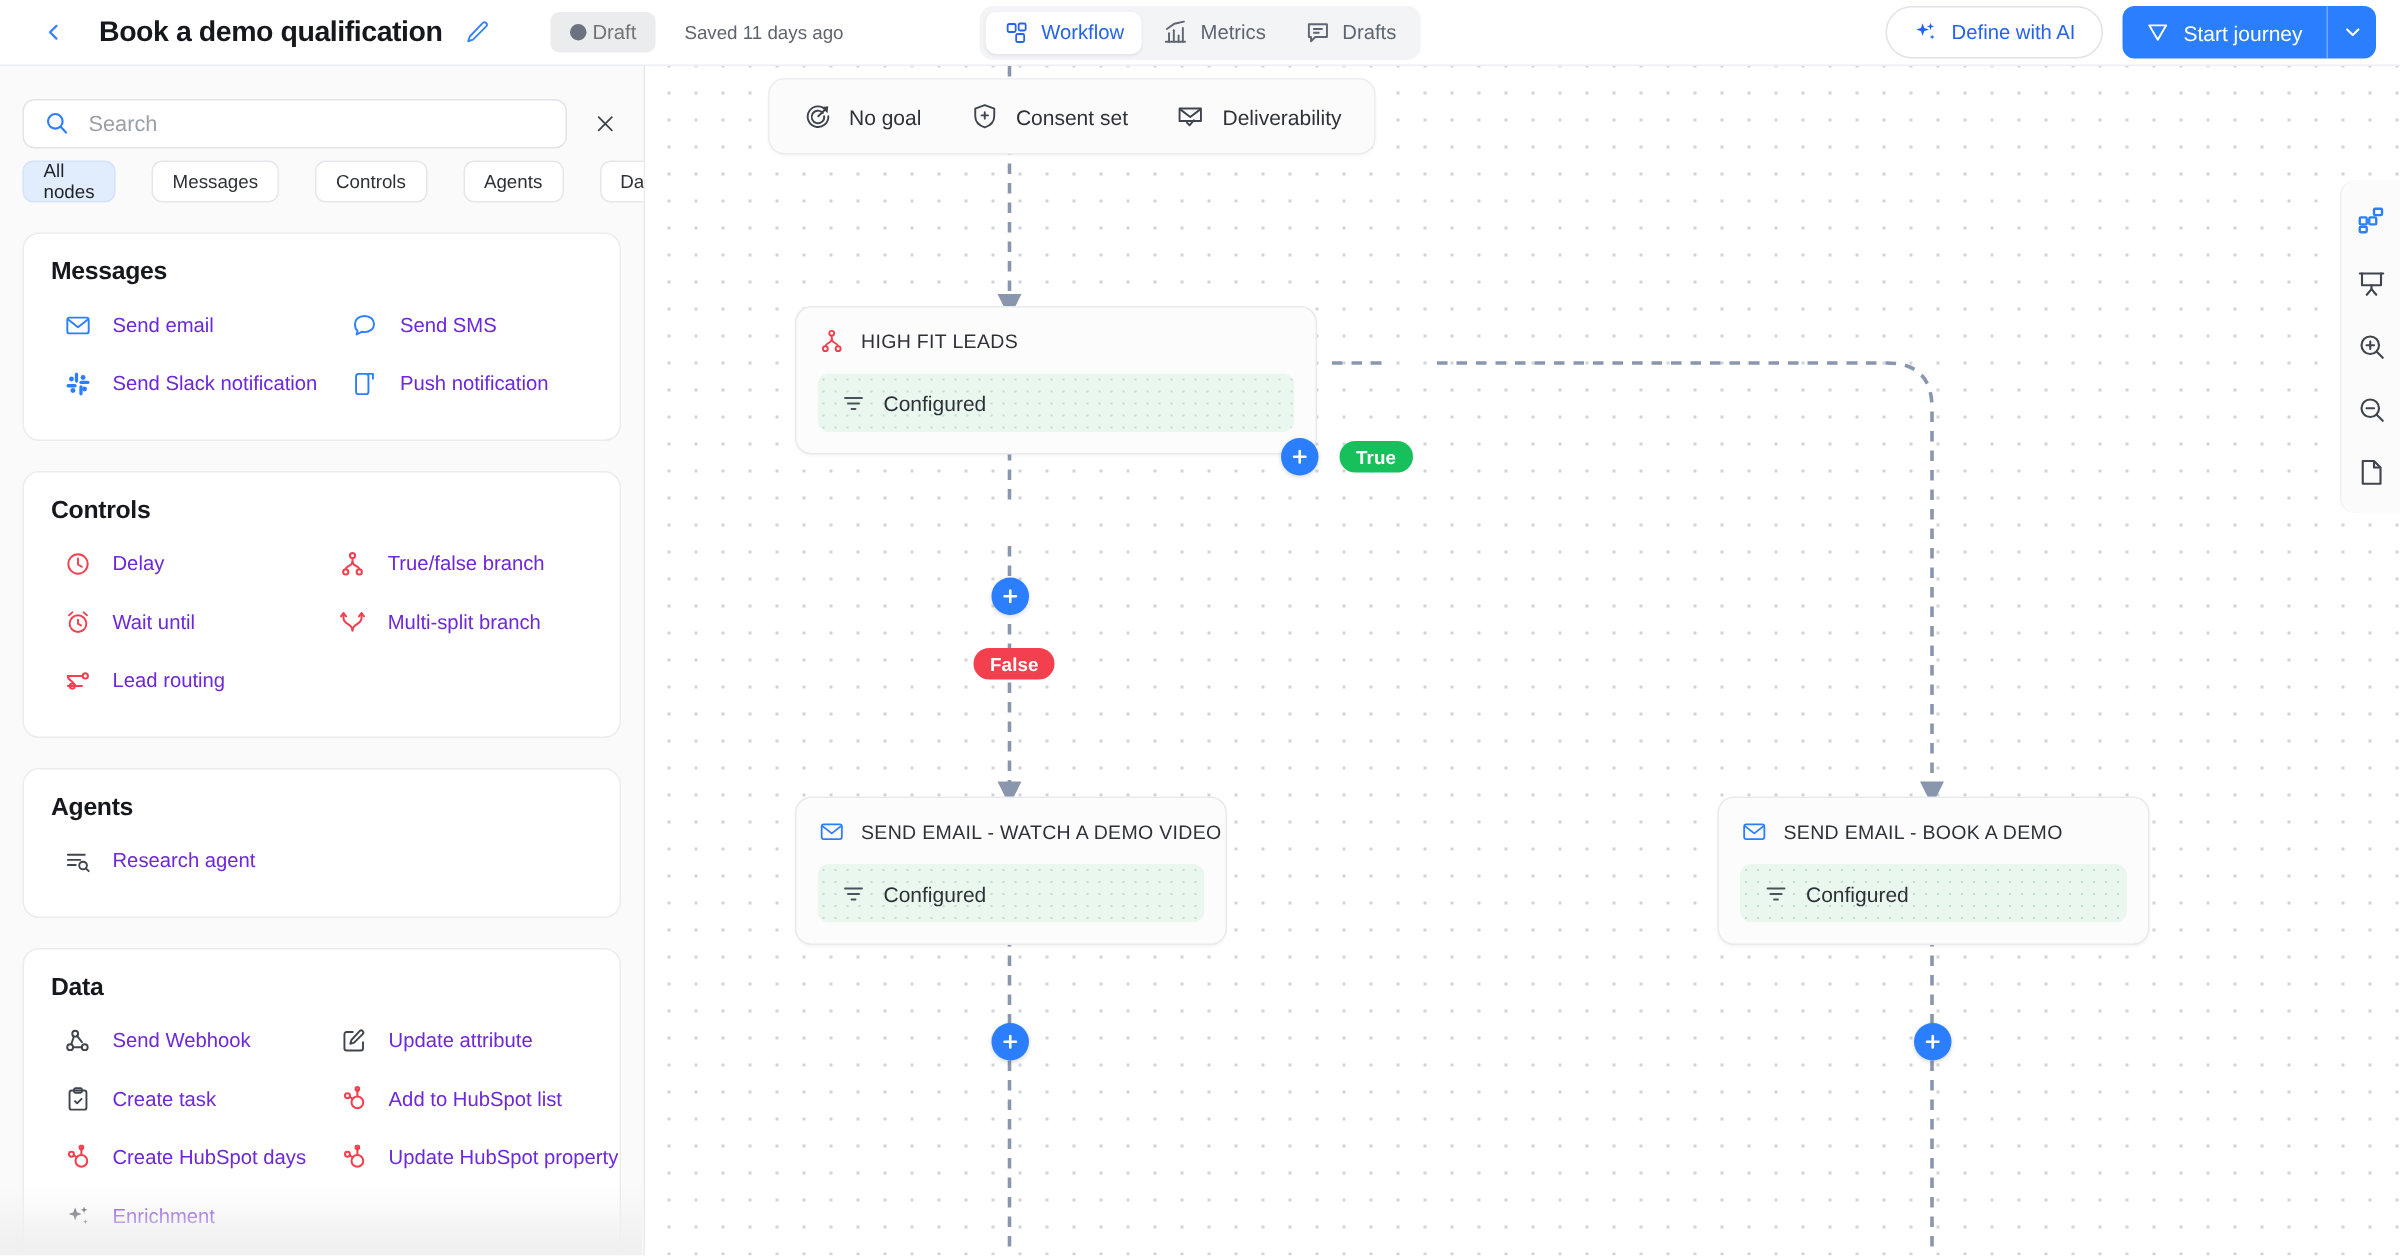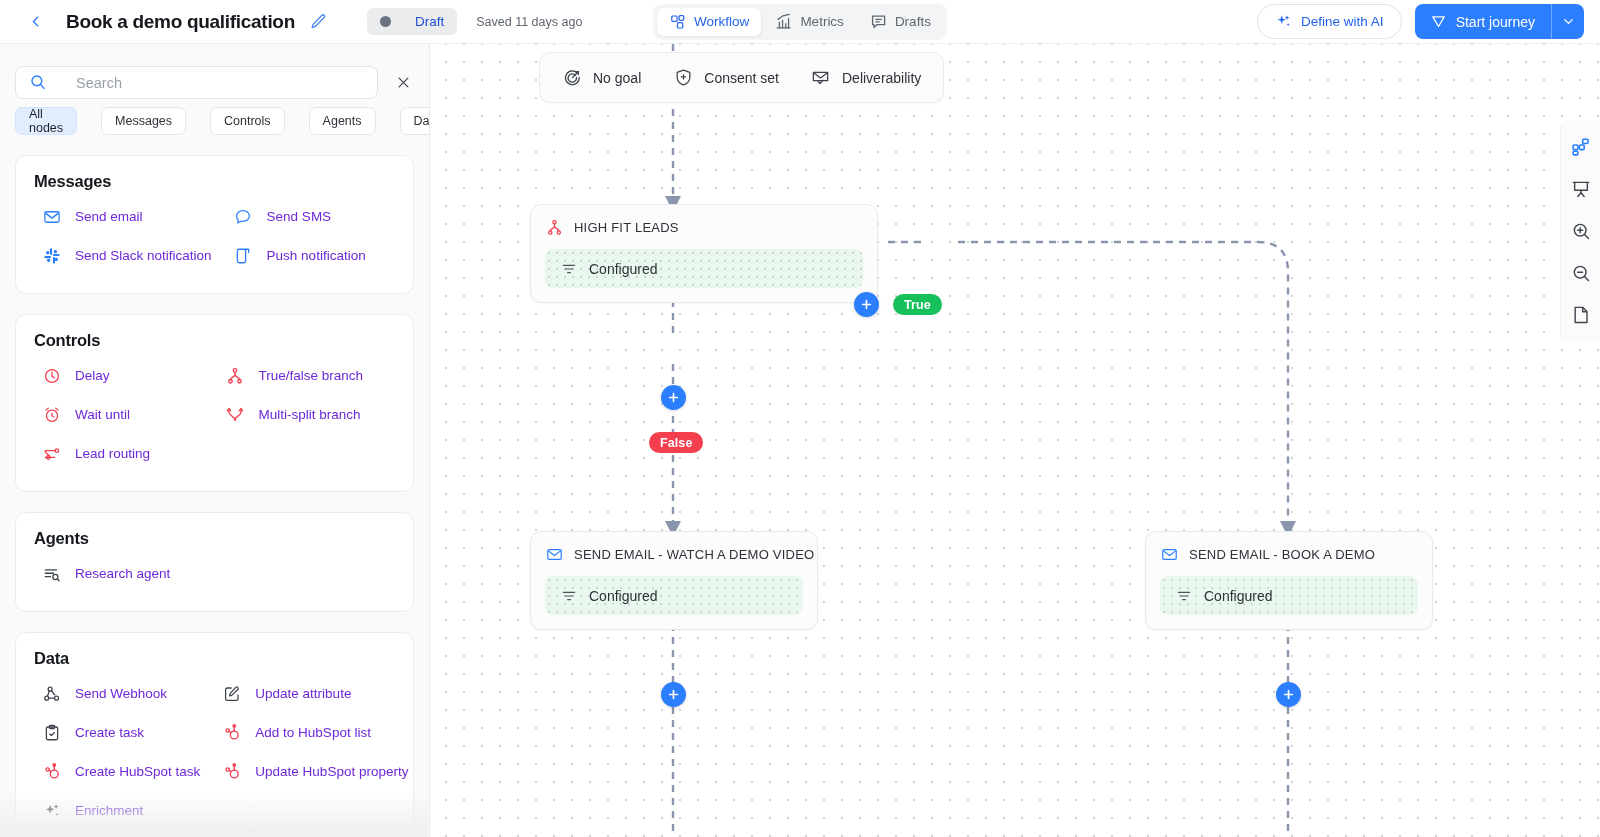--- a/index.html
+++ b/index.html
@@ -26,24 +26,24 @@
     color: #3b82f6; cursor: pointer; flex: 0 0 auto;
   }
   .journey-title {
     font-size: 19px; font-weight: 700; color: #15181d; letter-spacing: -0.3px;
     margin-left: 18px; white-space: nowrap;
   }
   .edit-icon { margin-left: 15px; width: 18px; height: 18px; color: #3b82f6; cursor: pointer;
     display:flex; align-items:center; justify-content:center; }
   .status-badge {
     margin-left: 39px;
-    display: flex; align-items: center; gap: 24px;
+    display: flex; align-items: center; gap: 4px;
     background: #ebecee; border-radius: 6px;
     height: 27px; padding: 0 13px;
-    font-size: 13.5px; color: #1d4ed8; cursor: pointer;
+    font-size: 13.5px; color: #737373; cursor: pointer;
   }
   .status-dot { width: 11px; height: 11px; border-radius: 50%; background: #6b7280; flex:0 0 auto;}
   .saved-text { margin-left: 19px; font-size: 12.5px; color: #5f6570; white-space: nowrap; }
 
   .tabs {
     position: absolute; left: 50%; transform: translateX(-50%);
     display: flex; align-items: center; gap: 2px;
     background: #f3f4f6; border-radius: 9px; padding: 4px;
     height: 36px;
   }
@@ -78,21 +78,21 @@
 
   
   .sidebar {
     width: 430px; flex: 0 0 430px; background: #fafafa;
     border-right: 1px solid #e9eaec;
     position: relative; overflow: hidden;
   }
   .sidebar-scroll { height: 100%; overflow: hidden; padding: 22px 15px 0 15px; }
   .search-row { display: flex; align-items: center; gap: 10px; }
   .search-box {
-    flex: 1 1 auto; display: flex; align-items: center; gap: 28px;
+    flex: 1 1 auto; display: flex; align-items: center; gap: 11px;
     height: 33px; border: 1px solid #e2e4e8; border-radius: 8px; background: #fff;
     padding: 0 13px;
   }
   .search-box .mag { width: 19px; height: 19px; flex: 0 0 auto; color: #2b7fff; display:flex; }
   .search-input {
     border: none; outline: none; background: transparent; flex: 1 1 auto;
     font-family: "Liberation Sans", sans-serif; font-size: 14.5px; color: #1f2329;
   }
   .search-input::placeholder { color: #9aa0a8; }
   .close-x { width: 22px; height: 22px; display: flex; align-items: center; justify-content: center;
@@ -128,21 +128,21 @@
   .canvas {
     flex: 1 1 auto; position: relative; overflow: hidden;
     background-color: #ffffff;
     background-image: radial-gradient(#cfd3da 1.1px, transparent 1.1px);
     background-size: 18px 18px;
     background-position: 7px 9px;
   }
   .canvas-svg { position: absolute; inset: 0; width: 100%; height: 100%; pointer-events: none; }
 
   .meta-bar {
-    position: absolute; left: 109px; top: 8px;
+    position: absolute; left: 82px; top: 8px;
     display: flex; align-items: center;
     background: #fbfbfc; border: 1px solid #ededef; border-radius: 11px;
     height: 51px; padding: 0 6px;
     box-shadow: 0 1px 2px rgba(16,24,40,.04);
   }
   .meta-item {
     display: flex; align-items: center; gap: 11px;
     padding: 0 16px; height: 100%;
     font-size: 14px; color: #2d3138; cursor: pointer; white-space: nowrap;
   }
@@ -485,21 +485,21 @@
             <div class="node-item">
               <span class="ic" style="color:#f43f4f">
                 <svg width="18" height="18" viewBox="0 0 24 24" fill="none" stroke="currentColor" stroke-width="1.8" stroke-linecap="round">
                     <path d="M15 3v6.2"></path>
                     <circle cx="15" cy="2.6" r="1.6"></circle>
                     <circle cx="15" cy="14.6" r="5.2"></circle>
                     <circle cx="6.2" cy="8.6" r="2.2"></circle>
                     <path d="M8.3 9.6 10.6 11.4"></path>
                   </svg>
               </span>
-              <span>Create HubSpot task</span>
+              <span>Create HubSpot days</span>
             </div>
             <div class="node-item">
               <span class="ic" style="color:#f43f4f">
                 <svg width="18" height="18" viewBox="0 0 24 24" fill="none" stroke="currentColor" stroke-width="1.8" stroke-linecap="round">
                     <path d="M15 3v6.2"></path>
                     <circle cx="15" cy="2.6" r="1.6"></circle>
                     <circle cx="15" cy="14.6" r="5.2"></circle>
                     <circle cx="6.2" cy="8.6" r="2.2"></circle>
                     <path d="M8.3 9.6 10.6 11.4"></path>
                   </svg>

